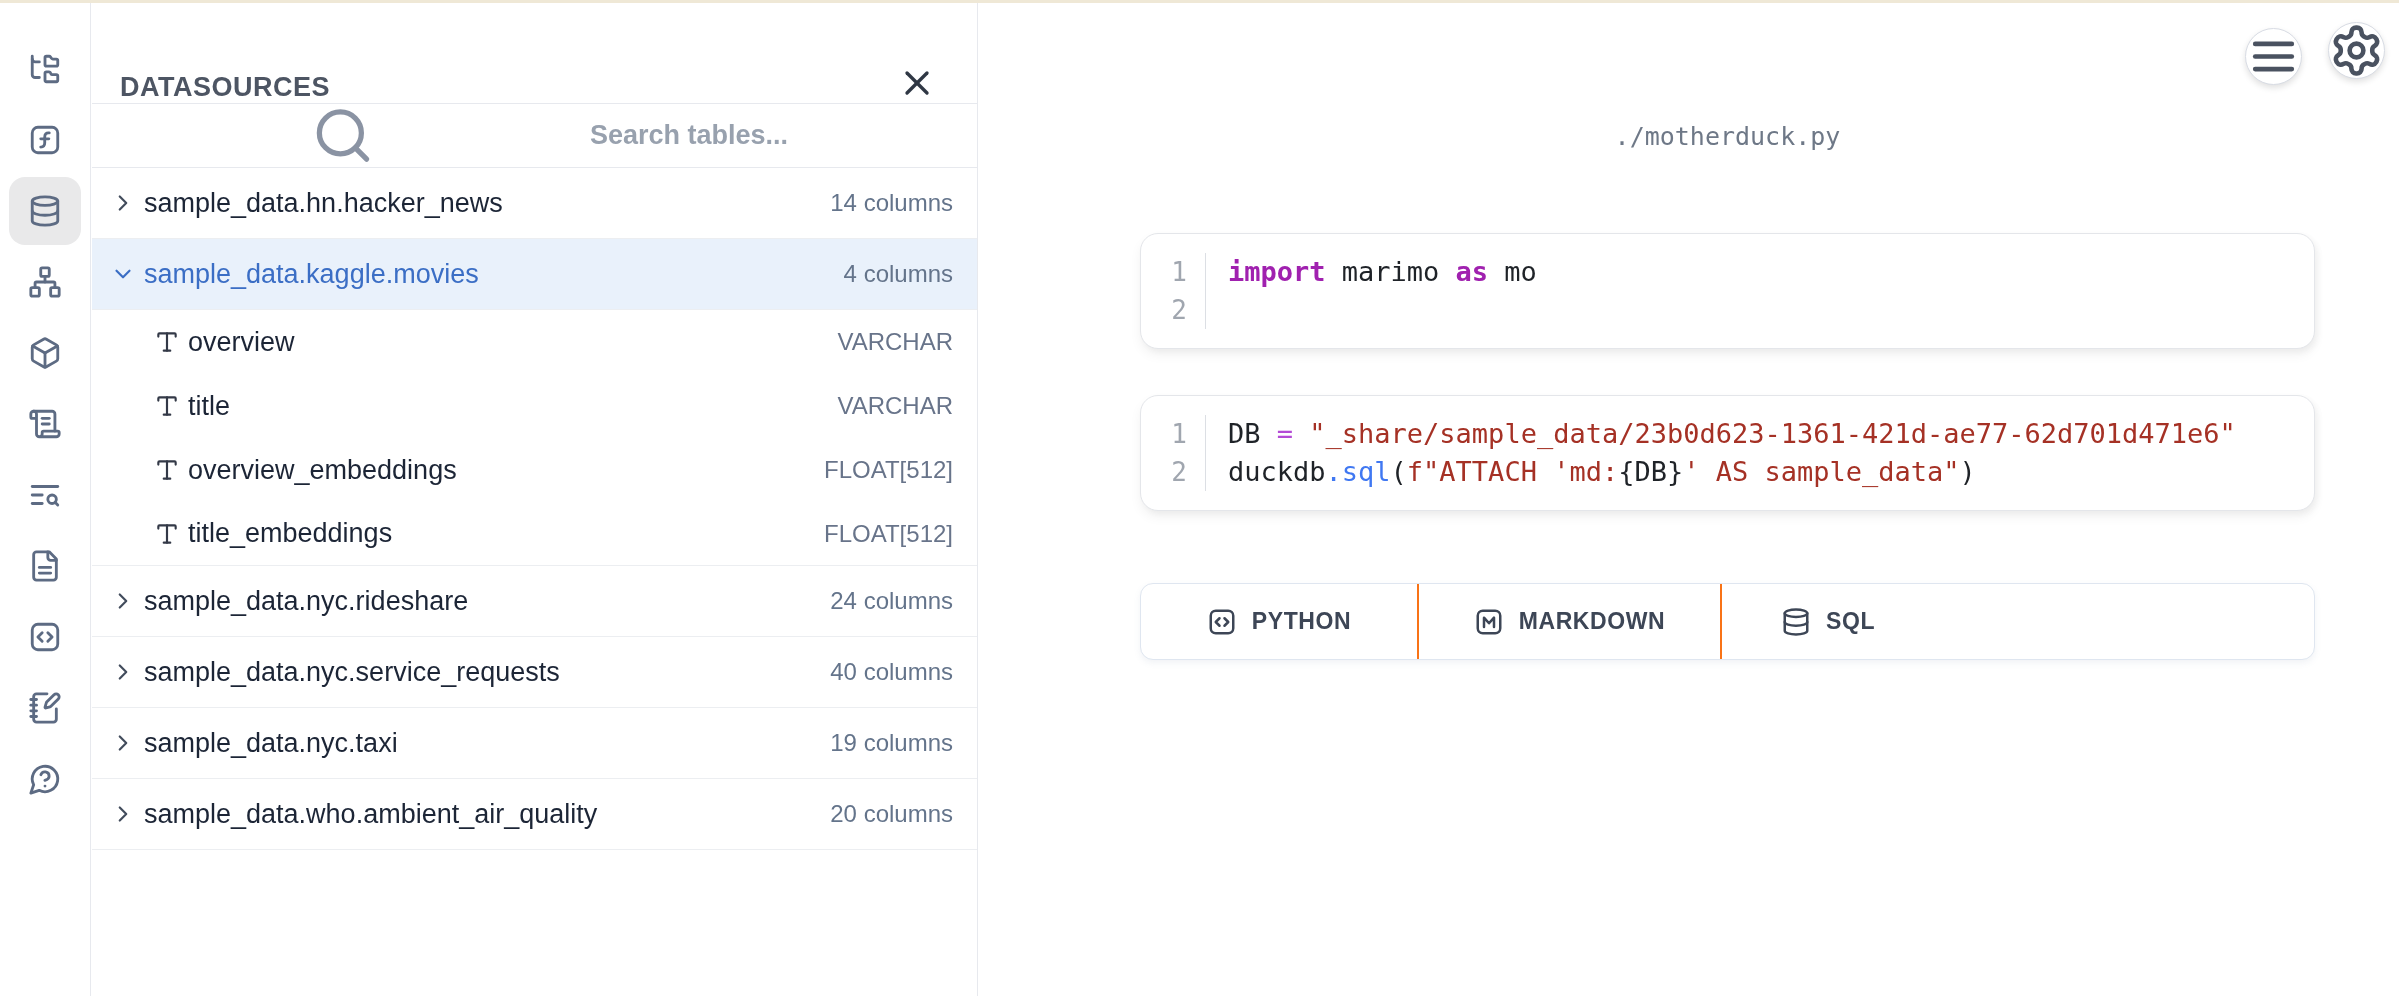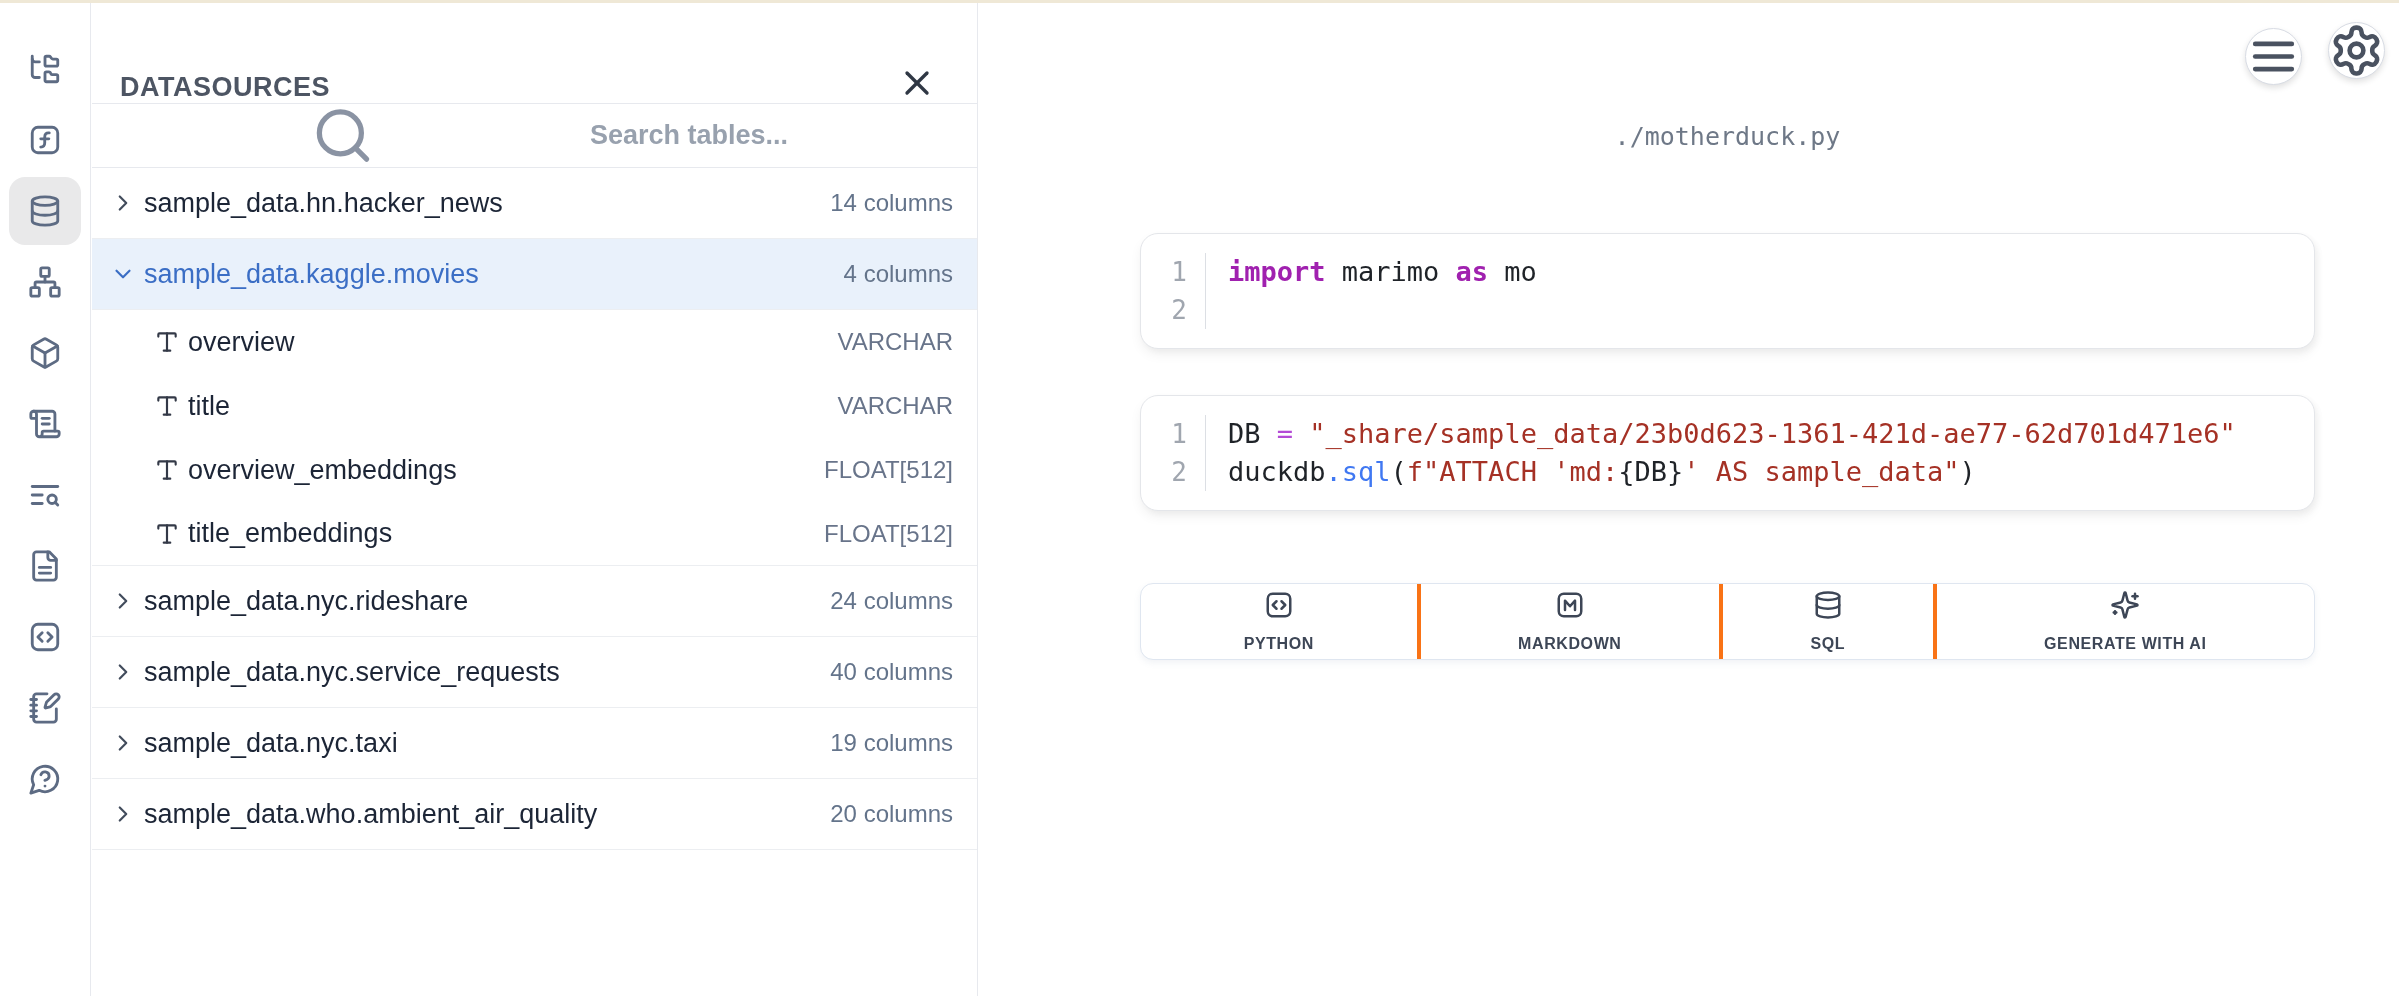--- a/index.html
+++ b/index.html
@@ -112,23 +112,23 @@
 
   .btn-group {
     position:absolute; top:583px; left:162px; width:1175px; height:77px;
     display:flex; border:1px solid #dfe6f0; border-radius:13px; background:#fff;
     box-shadow:0 3px 6px rgba(120,140,170,.10); overflow:hidden;
   }
   .add-btn {
     display:flex; align-items:center; justify-content:center; gap:15px;
     color:#3d4656; background:transparent; border:none; cursor:pointer;
     font-family:"Liberation Sans", sans-serif;
-    font-size:16px; font-weight:bold; letter-spacing:0.6px; white-space:nowrap;flex-direction:column;
-  }
-  .add-btn + .add-btn { border-left:4px solid #f97316; }
+    font-size:23px; font-weight:bold; letter-spacing:0.6px; white-space:nowrap;
+  }
+  .add-btn + .add-btn { border-left:2px solid #f97316; }
   .add-btn svg { width:30px; height:30px; flex:0 0 auto; }
 </style>
 </head>
 <body>
 
 <div class="top-strip"></div>
 
 <nav class="rail" id="rail">
     <div class="rail-item">
       <svg viewBox="0 0 24 24" fill="none" stroke="currentColor" stroke-width="2" stroke-linecap="round" stroke-linejoin="round" style="width:100%;height:100%">
@@ -401,26 +401,14 @@
       <button class="add-btn" style="width: 214px;">
         <span style="width:30px;height:30px;display:flex">
           <svg viewBox="0 0 24 24" fill="none" stroke="currentColor" stroke-width="2" stroke-linecap="round" stroke-linejoin="round" style="width:100%;height:100%">
             <ellipse cx="12" cy="5" rx="9" ry="3"></ellipse>
             <path d="M3 5v14a9 3 0 0 0 18 0V5"></path>
             <path d="M3 12a9 3 0 0 0 18 0"></path>
           </svg>
         </span>
         <span>SQL</span>
       </button>
-      <button class="add-btn" style="width: 382px;">
-        <span style="width:30px;height:30px;display:flex">
-          <svg viewBox="0 0 24 24" fill="none" stroke="currentColor" stroke-width="2" stroke-linecap="round" stroke-linejoin="round" style="width:100%;height:100%">
-            <path d="M9.937 15.5A2 2 0 0 0 8.5 14.063l-6.135-1.582a.5.5 0 0 1 0-.962L8.5 9.936A2 2 0 0 0 9.937 8.5l1.582-6.135a.5.5 0 0 1 .963 0L14.063 8.5A2 2 0 0 0 15.5 9.937l6.135 1.581a.5.5 0 0 1 0 .964L15.5 14.063a2 2 0 0 0-1.437 1.437l-1.582 6.135a.5.5 0 0 1-.963 0z"></path>
-            <path d="M20 3v4"></path>
-            <path d="M22 5h-4"></path>
-            <path d="M4 17v2"></path>
-            <path d="M5 18H3"></path>
-          </svg>
-        </span>
-        <span>GENERATE WITH AI</span>
-      </button>
     </div>
 </main>
 
 </body></html>

